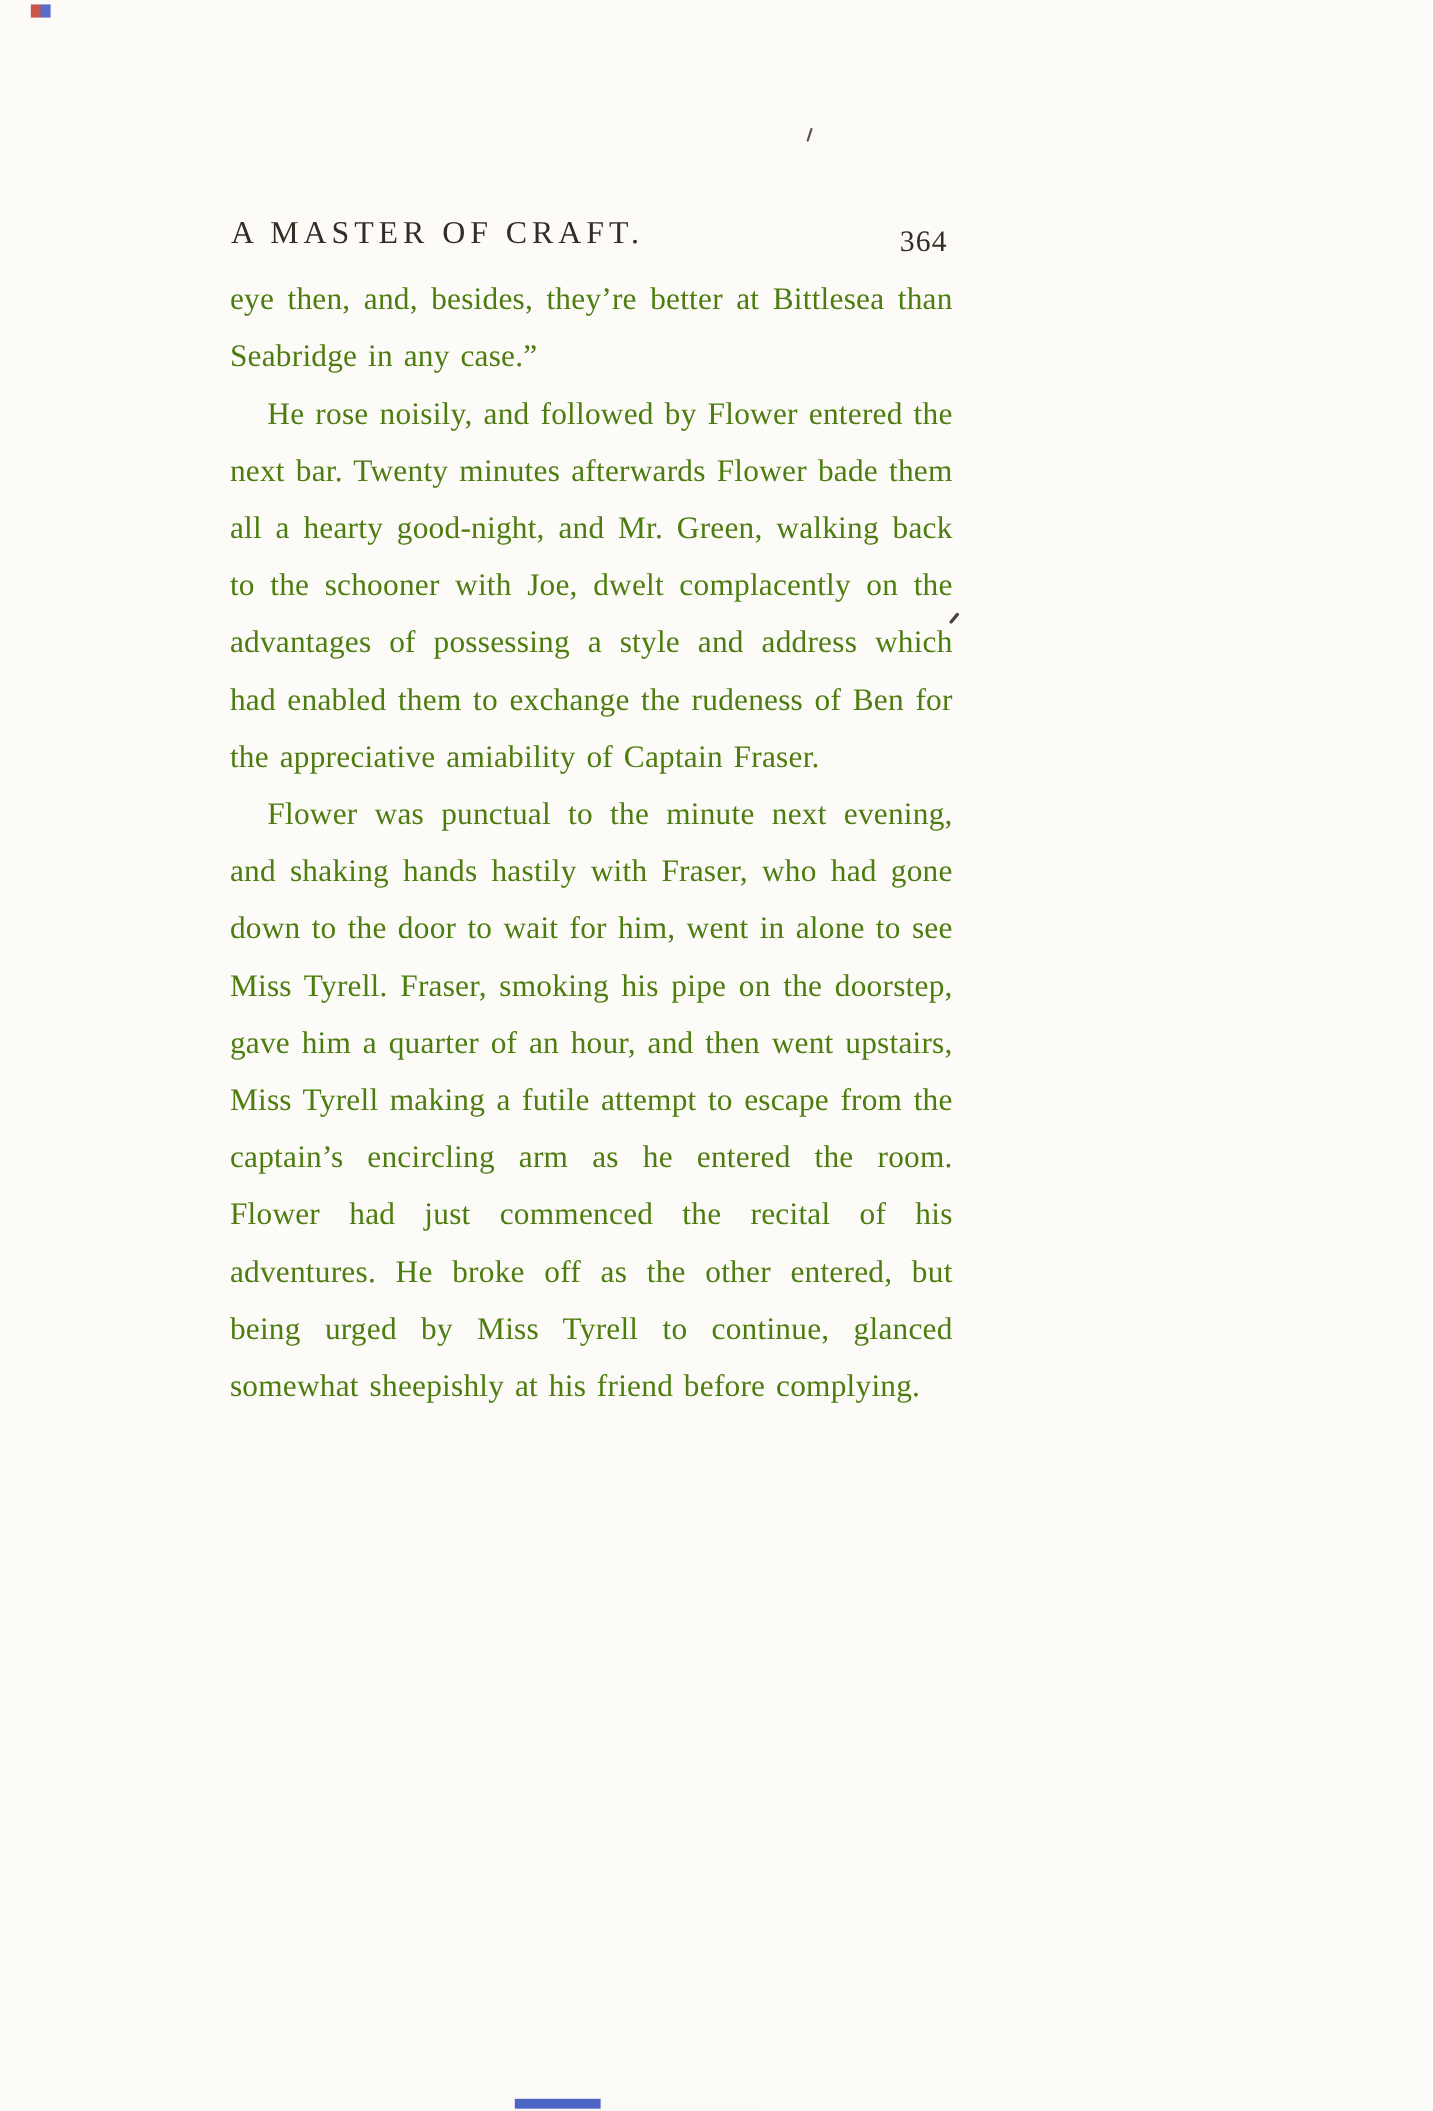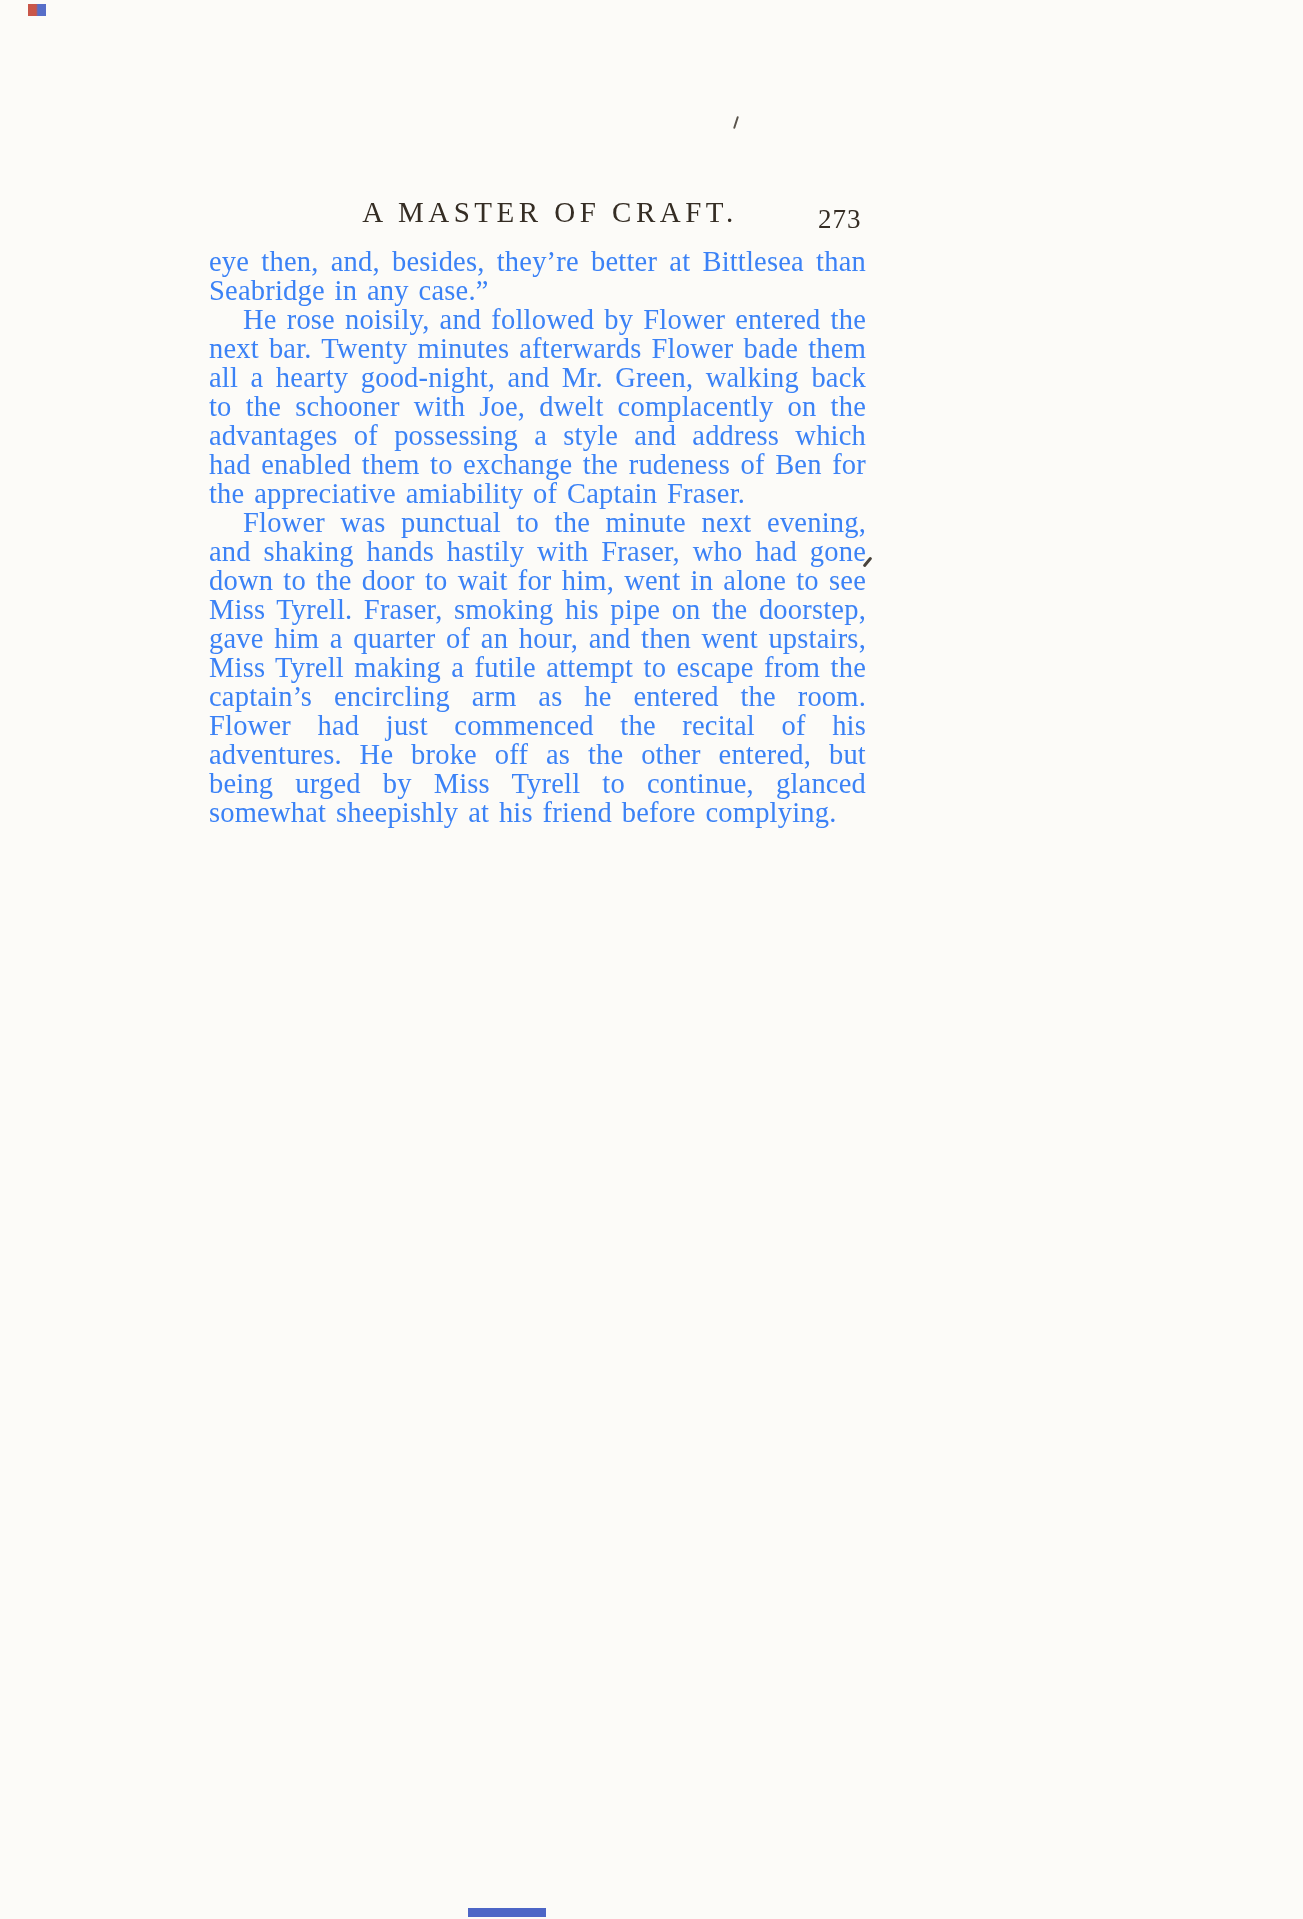--- a/index.html
+++ b/index.html
@@ -13,23 +13,23 @@
     height: 1919px;
     margin: 0 auto;
     background: #fcfbf8;
     overflow: hidden;
     font-family: "Liberation Serif", "DejaVu Serif", serif;
     color: #28211a;
   }
   .header {
     position: absolute;
     top: 196px;
-    left: 222px;
+    left: 210px;
     width: 656px;
-    text-align: center;
+    text-align: left;
   }
   .title {
     font-size: 29px;
     letter-spacing: 4.5px;
     color: #352d24;
     white-space: nowrap;
   }
   .page-num {
     position: absolute;
     top: 204px;
@@ -40,25 +40,25 @@
   }
   .text-block {
     position: absolute;
     top: 247px;
     left: 209px;
     width: 657px;
   }
   .para {
     margin: 0;
     font-size: 28.5px;
-    line-height: 29px;
+    line-height: 52px;
     text-align: justify;
     word-spacing: 2.5px;
     letter-spacing: 0.2px;
-    color: #3b82f6;
+    color: #4d7c0f;
   }
   .para.indent {
     text-indent: 34px;
   }
   
   .artifact {
     position: absolute;
   }
   .artifact-corner {
     top: 4px;
@@ -102,21 +102,21 @@
 
   <div class="artifact artifact-corner"></div>
   <div class="artifact artifact-tick-top"></div>
   <div class="artifact artifact-tick-mid"></div>
   <div class="artifact artifact-bottom-strip"></div>
 
   <div class="header">
     <span class="title">A MASTER OF CRAFT.</span>
   </div>
 
-  <span class="page-num">273</span>
+  <span class="page-num">364</span>
 
   <div class="text-block">
       <p class="para">eye then, and, besides, they’re better at Bittlesea than Seabridge in any case.”</p>
       <p class="para indent">He rose noisily, and followed by Flower entered the next bar. Twenty minutes afterwards Flower bade them all a hearty good-night, and Mr. Green, walking back to the schooner with Joe, dwelt complacently on the advantages of possessing a style and address which had enabled them to exchange the rudeness of Ben for the appreciative amiability of Captain Fraser.</p>
       <p class="para indent">Flower was punctual to the minute next evening, and shaking hands hastily with Fraser, who had gone down to the door to wait for him, went in alone to see Miss Tyrell. Fraser, smoking his pipe on the doorstep, gave him a quarter of an hour, and then went upstairs, Miss Tyrell making a futile attempt to escape from the captain’s encircling arm as he entered the room. Flower had just commenced the recital of his adventures. He broke off as the other entered, but being urged by Miss Tyrell to continue, glanced somewhat sheepishly at his friend before complying.</p>
     </div>
 
 </div>
 
 </body></html>

